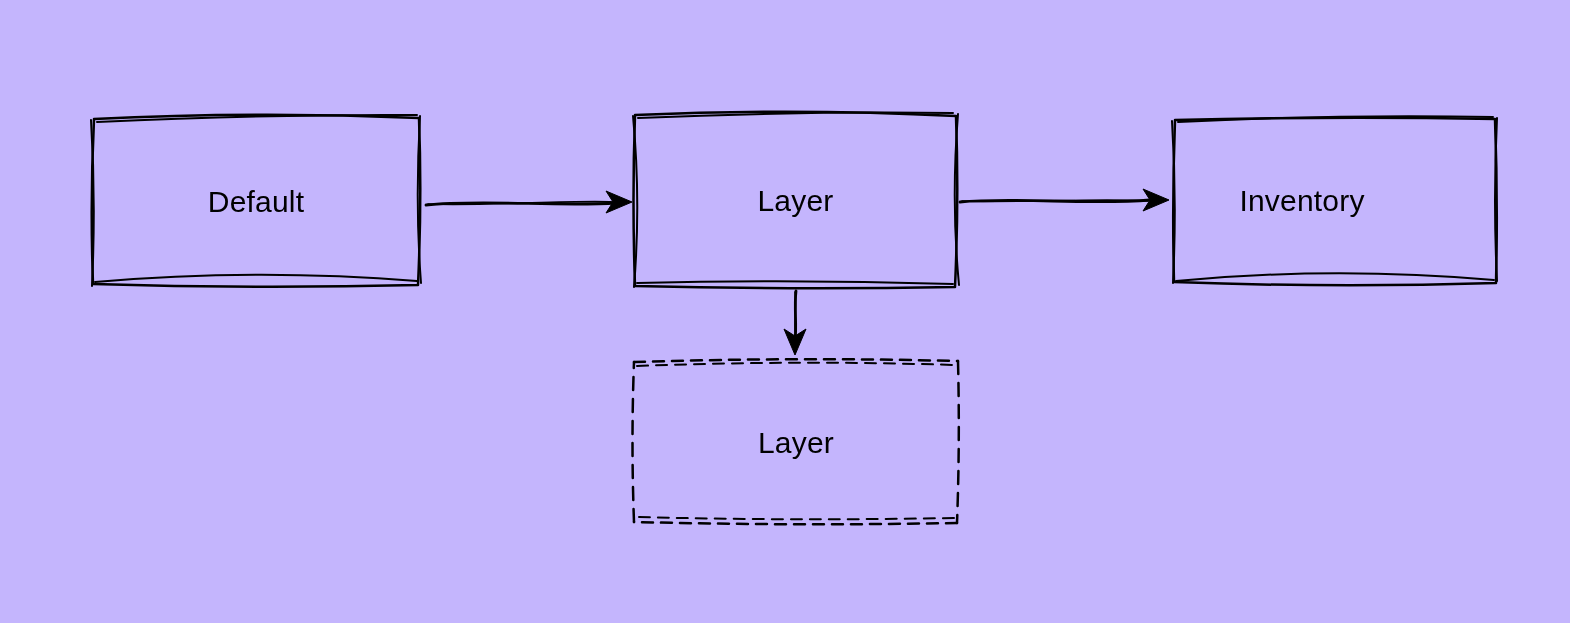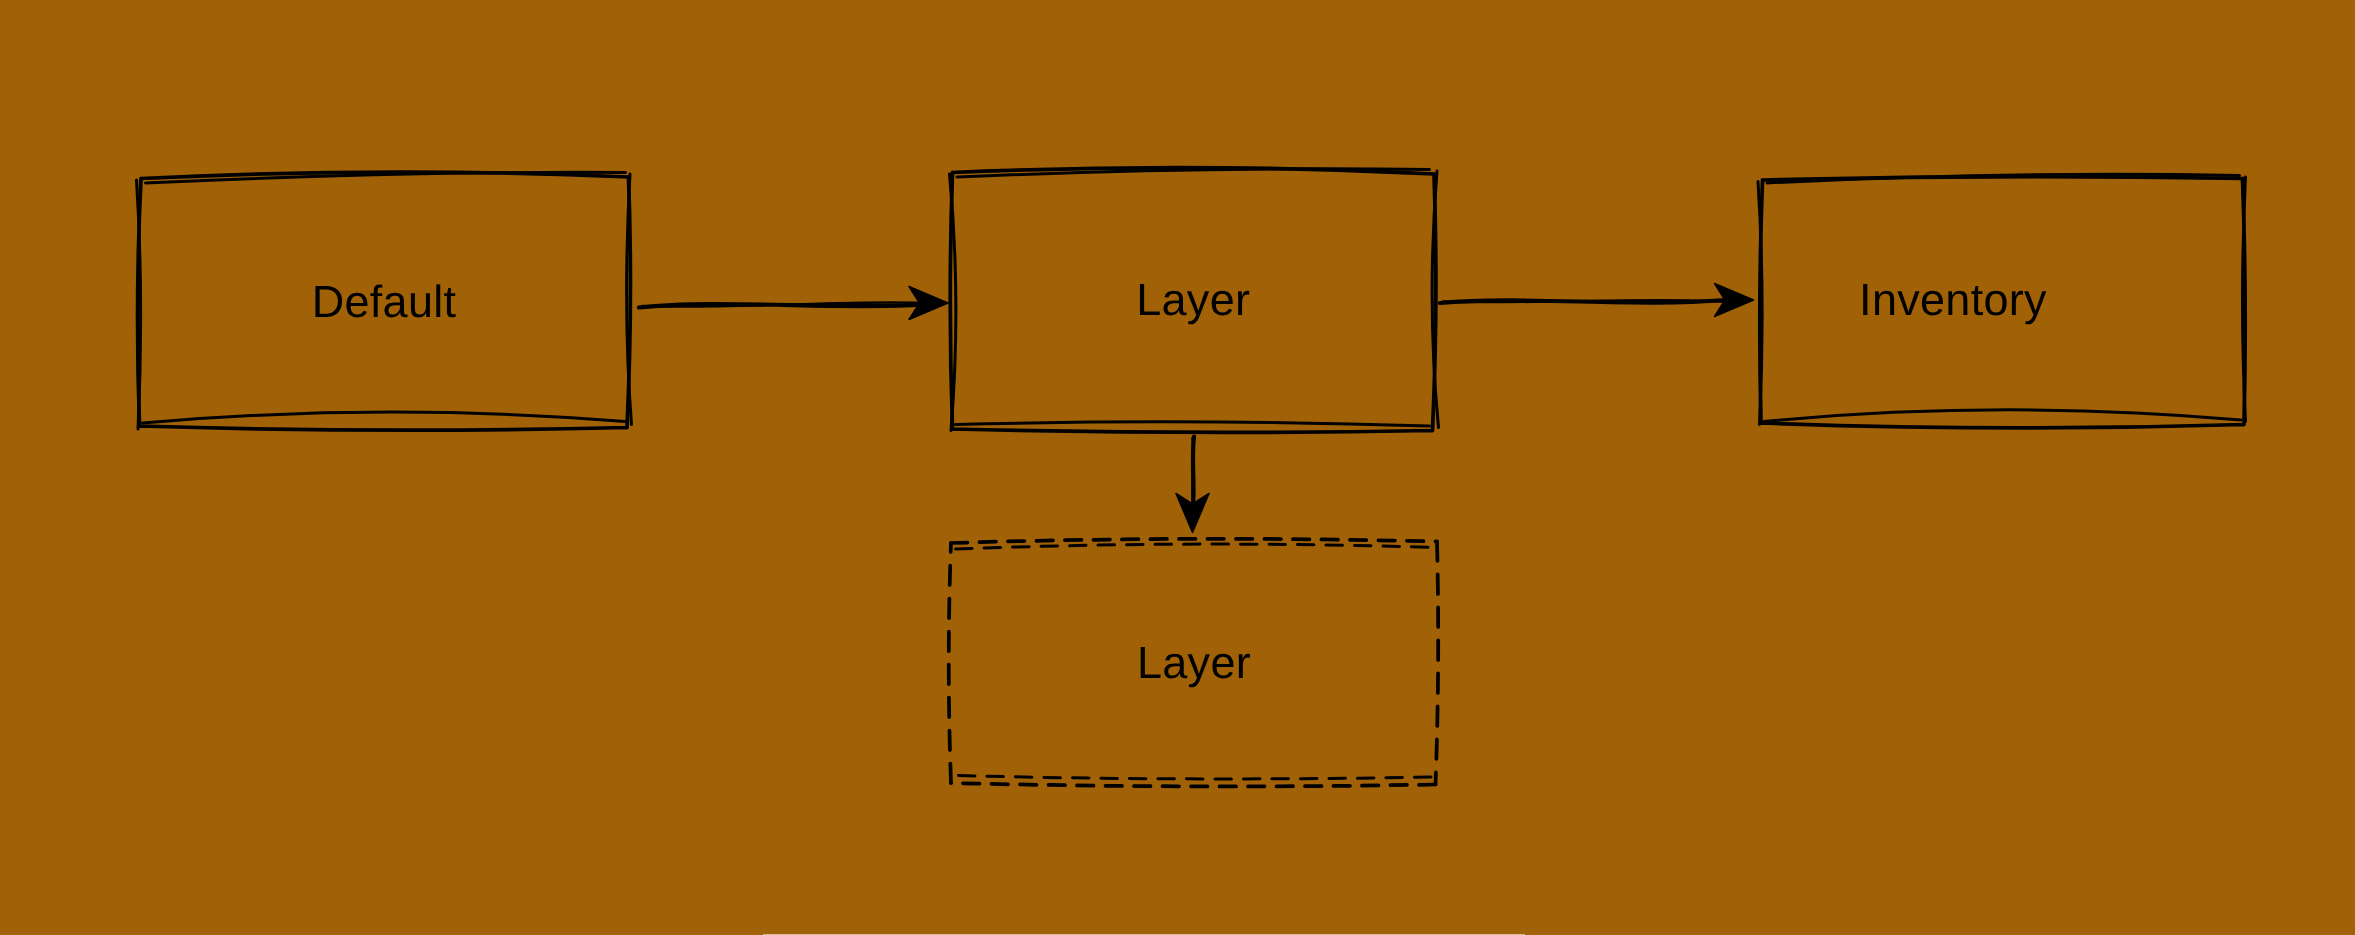--- a/index.html
+++ b/index.html
@@ -4,21 +4,21 @@
 <style>
   html, body {
     margin: 0;
     padding: 0;
     background: #ffffff;
   }
   .canvas {
     position: relative;
     width: 1570px;
     height: 623px;
-    background: #a16207;
+    background: #c4b5fd;
     overflow: hidden;
     font-family: "Liberation Sans", sans-serif;
   }
   svg.diagram-svg {
     position: absolute;
     left: 0;
     top: 0;
   }
   .sketch {
     fill: none;

